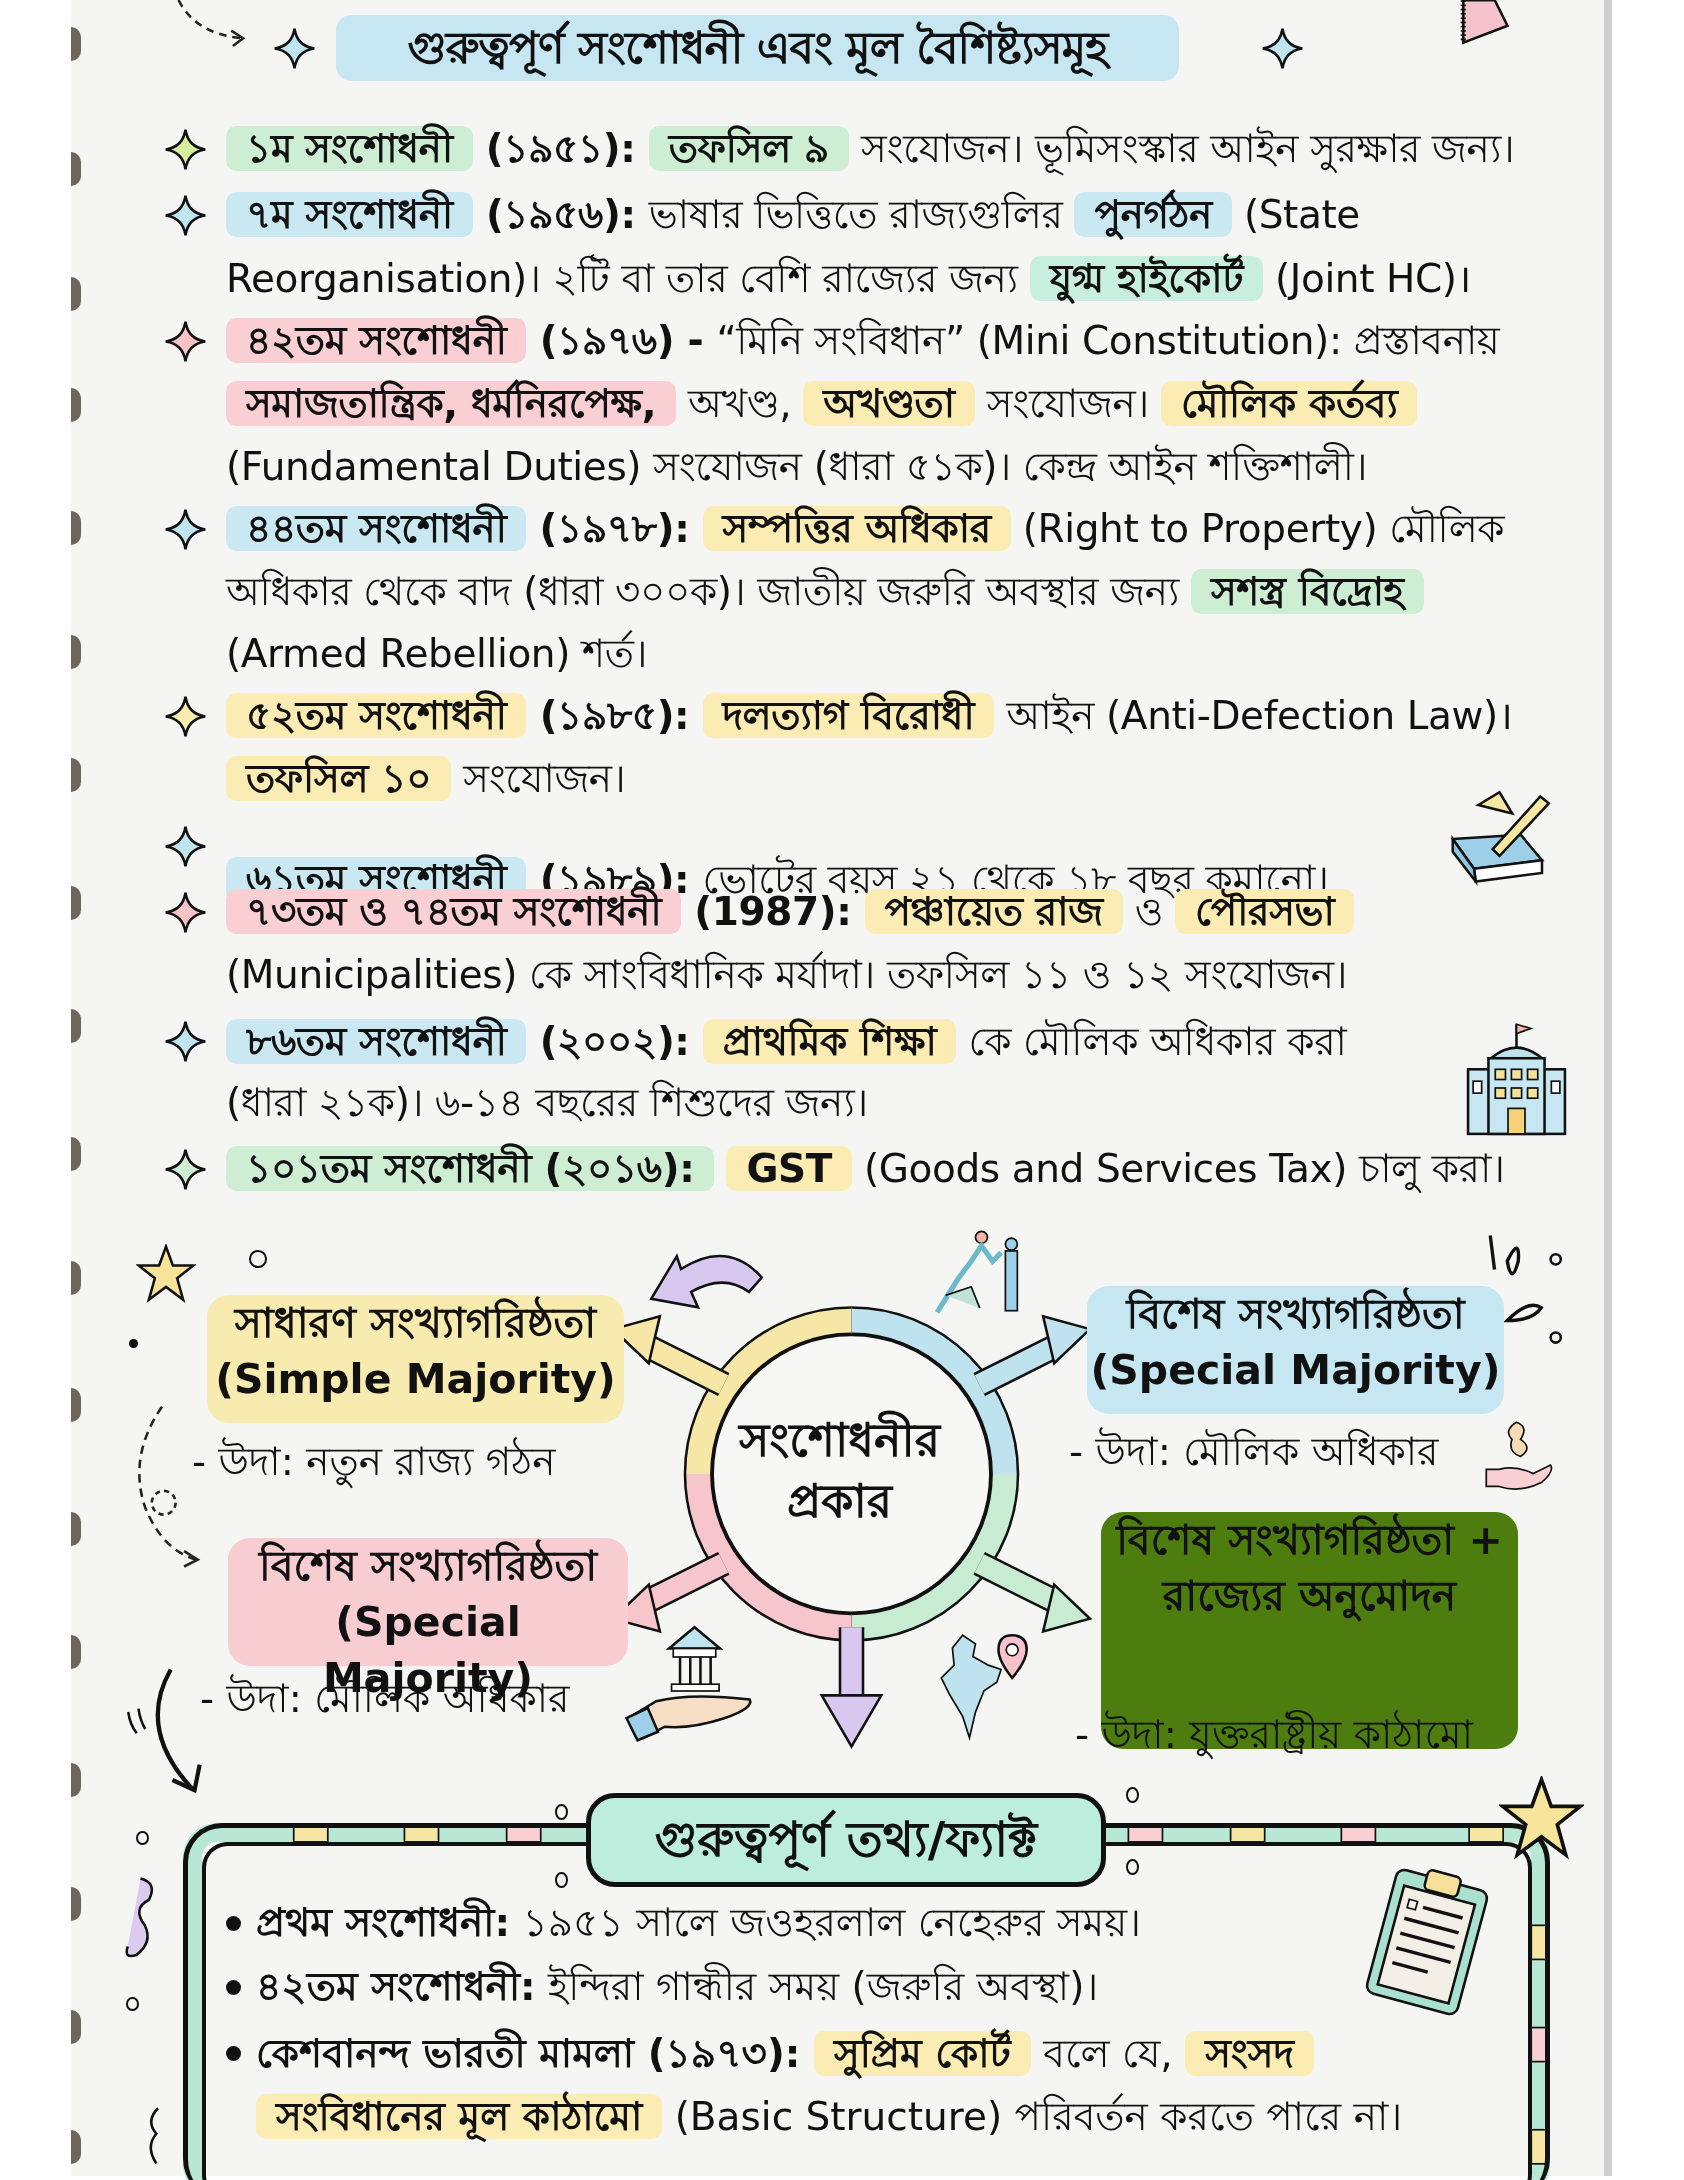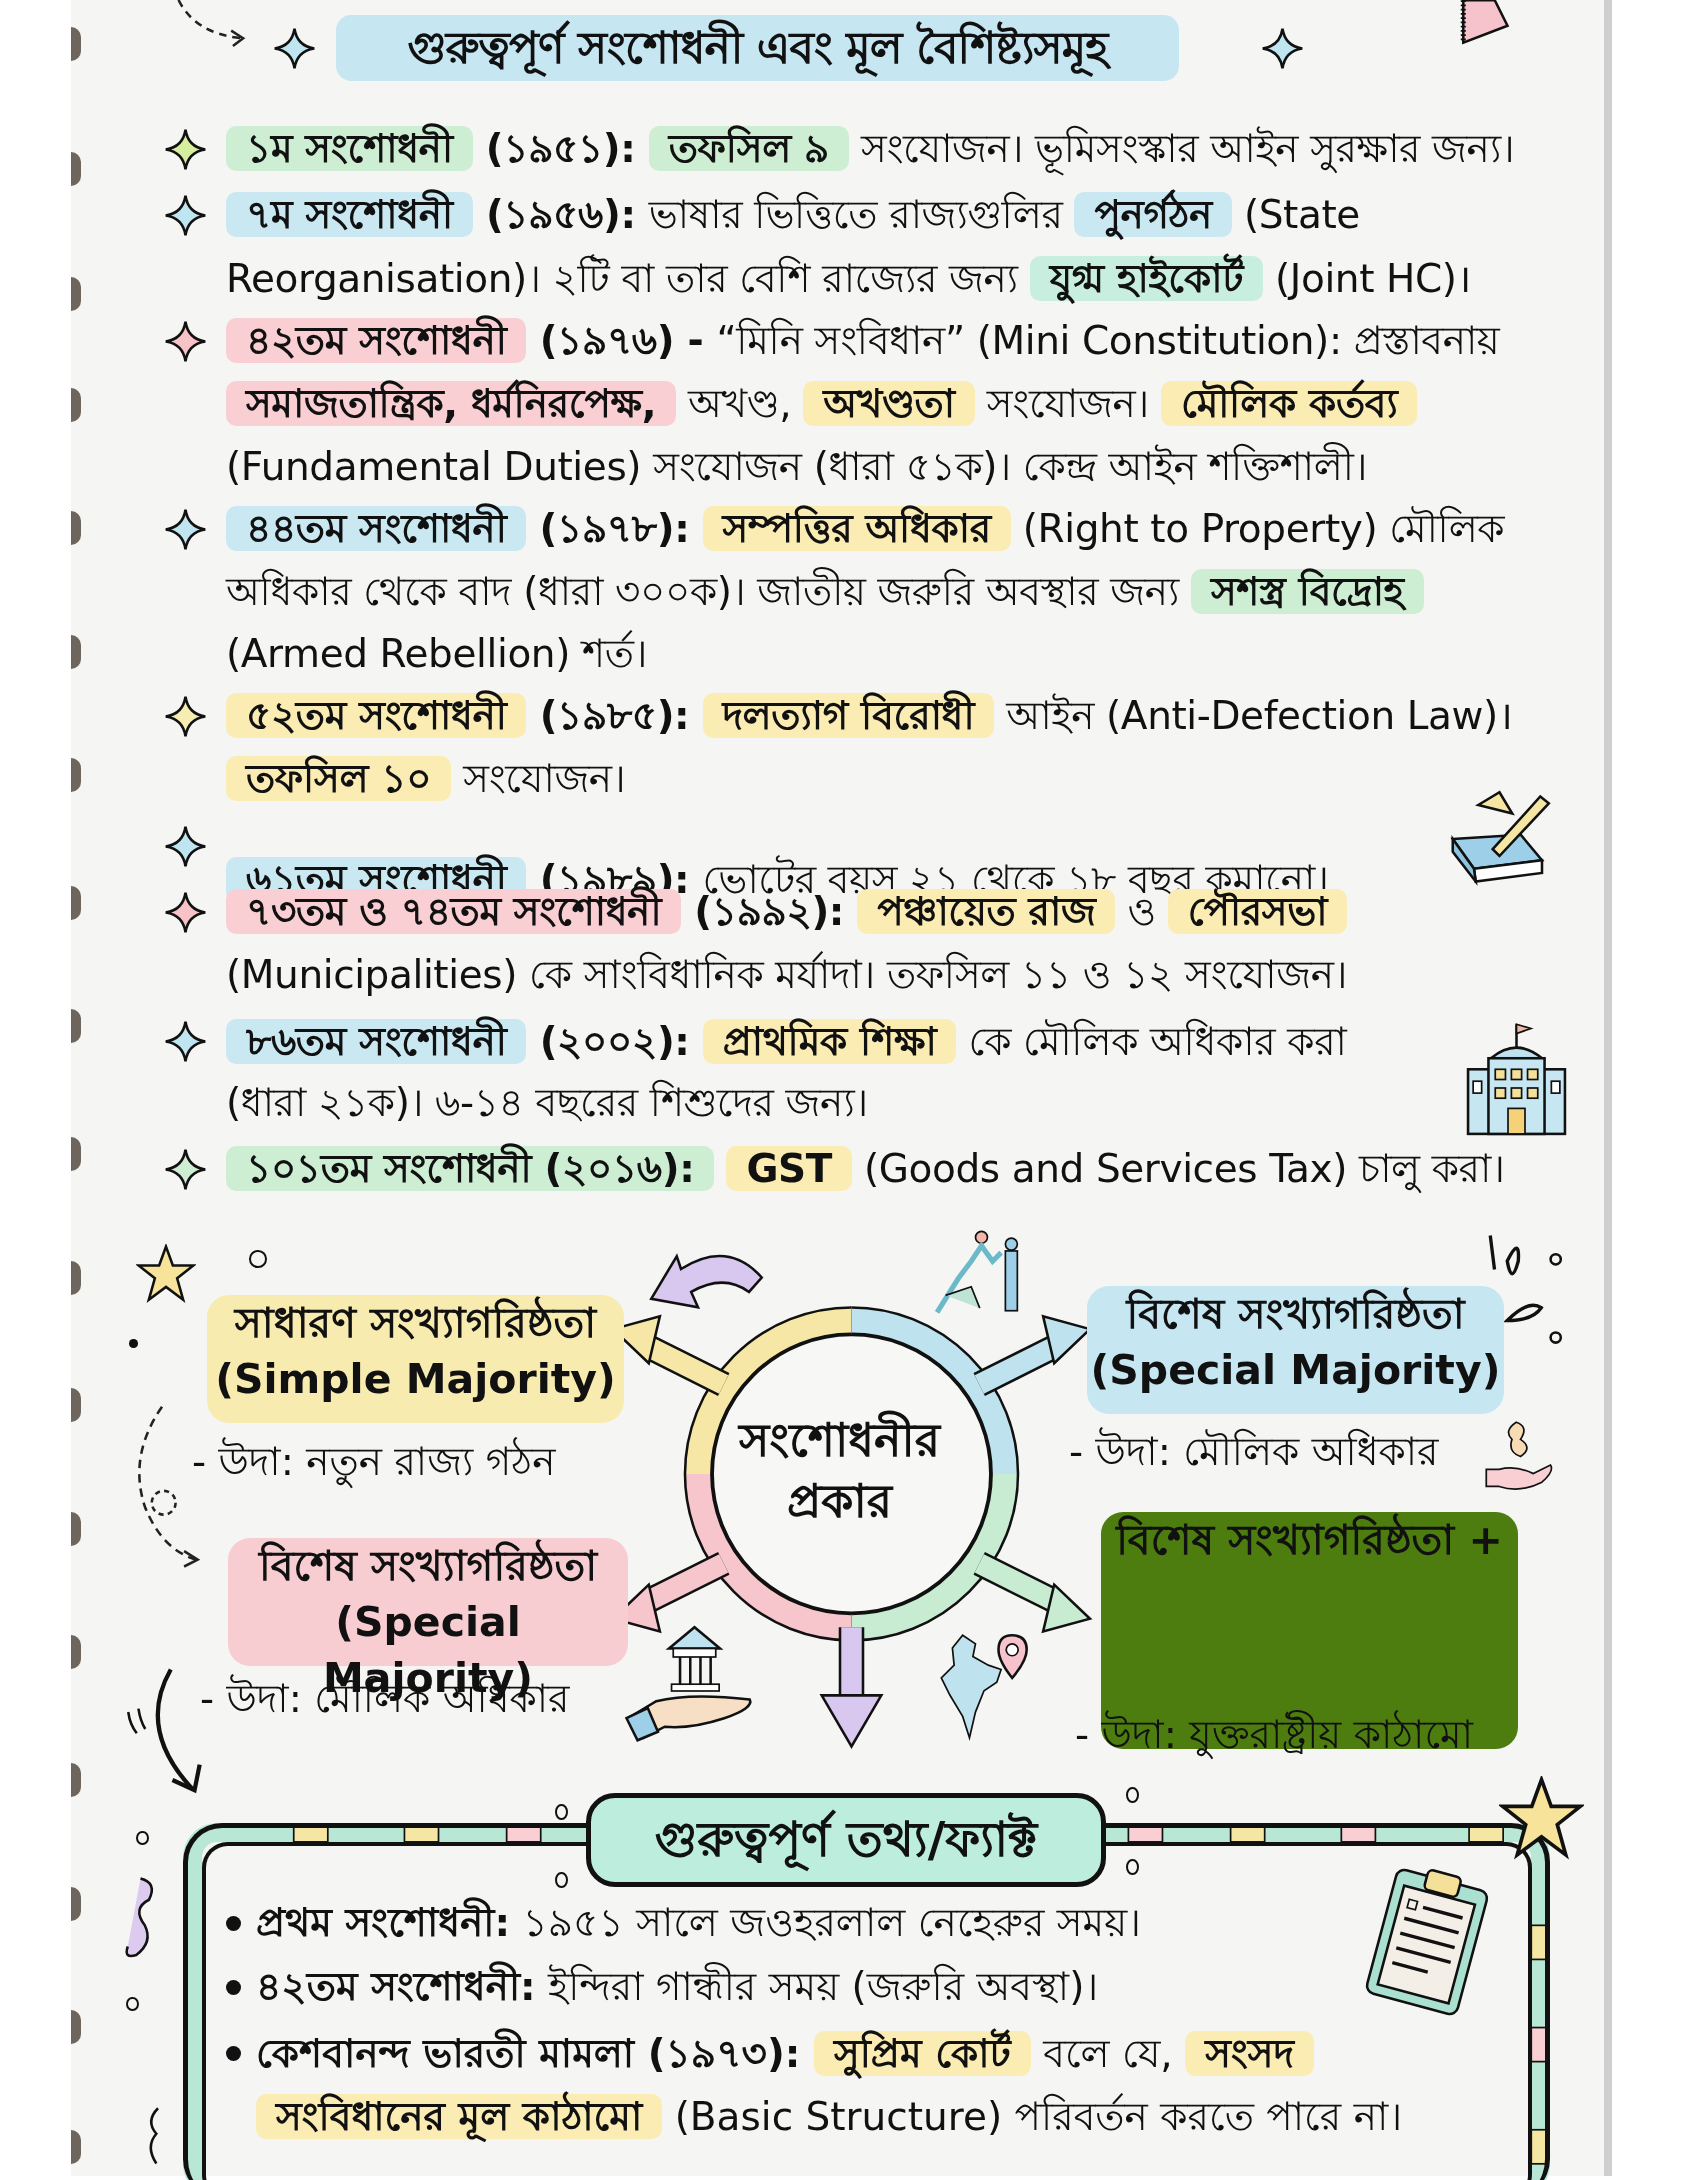--- a/index.html
+++ b/index.html
@@ -100,21 +100,21 @@
     </svg>
     <div class="line" style="top: 688px;"><span class="hl hl-yellow">৫২তম সংশোধনী</span><span style="font-weight: bold;"> (১৯৮৫): </span><span class="hl hl-yellow">দলত্যাগ বিরোধী</span><span> আইন (Anti-Defection Law)।</span></div>
     <div class="line" style="top: 751px;"><span class="hl hl-yellow">তফসিল ১০</span><span> সংযোজন।</span></div>
     <svg class="sparkle" viewBox="0 0 50 50" style="left: 164px; top: 825px;">
       <path d="M25 2 Q28 22 48 25 Q28 28 25 48 Q22 28 2 25 Q22 22 25 2Z" fill="#bfe5f0" stroke="#111" stroke-width="3"></path>
     </svg>
     <div class="line" style="top: 852px;"><span class="hl hl-blue">৬১তম সংশোধনী</span><span style="font-weight: bold;"> (১৯৮৯): </span><span>ভোটের বয়স ২১ থেকে ১৮ বছর কমানো।</span></div>
     <svg class="sparkle" viewBox="0 0 50 50" style="left: 164px; top: 891px;">
       <path d="M25 2 Q28 22 48 25 Q28 28 25 48 Q22 28 2 25 Q22 22 25 2Z" fill="#f7c3c6" stroke="#111" stroke-width="3"></path>
     </svg>
-    <div class="line" style="top: 884px;"><span class="hl hl-pink">৭৩তম ও ৭৪তম সংশোধনী</span><span style="font-weight: bold;"> (১৯৯২): </span><span class="hl hl-yellow">পঞ্চায়েত রাজ</span><span> ও </span><span class="hl hl-yellow">পৌরসভা</span></div>
+    <div class="line" style="top: 884px;"><span class="hl hl-pink">৭৩তম ও ৭৪তম সংশোধনী</span><span style="font-weight: bold;"> (1987): </span><span class="hl hl-yellow">পঞ্চায়েত রাজ</span><span> ও </span><span class="hl hl-yellow">পৌরসভা</span></div>
     <div class="line" style="top: 947px;"><span>(Municipalities) কে সাংবিধানিক মর্যাদা। তফসিল ১১ ও ১২ সংযোজন।</span></div>
     <svg class="sparkle" viewBox="0 0 50 50" style="left: 164px; top: 1020px;">
       <path d="M25 2 Q28 22 48 25 Q28 28 25 48 Q22 28 2 25 Q22 22 25 2Z" fill="#bfe5f0" stroke="#111" stroke-width="3"></path>
     </svg>
     <div class="line" style="top: 1014px;"><span class="hl hl-blue">৮৬তম সংশোধনী</span><span style="font-weight: bold;"> (২০০২): </span><span class="hl hl-yellow">প্রাথমিক শিক্ষা</span><span> কে মৌলিক অধিকার করা</span></div>
     <div class="line" style="top: 1075px;"><span>(ধারা ২১ক)।  ৬-১৪ বছরের শিশুদের জন্য।</span></div>
     <svg class="sparkle" viewBox="0 0 50 50" style="left: 164px; top: 1148px;">
       <path d="M25 2 Q28 22 48 25 Q28 28 25 48 Q22 28 2 25 Q22 22 25 2Z" fill="#cdeed3" stroke="#111" stroke-width="3"></path>
     </svg>
     <div class="line" style="top: 1141px;"><span class="hl hl-green">১০১তম সংশোধনী (২০১৬):</span><span> </span><span class="hl hl-yellow">GST</span><span> (Goods and Services Tax) চালু করা।</span></div>
@@ -243,20 +243,21 @@
 <div class="dex" style="left:1069px;top:1421px;">- উদা: মৌলিক অধিকার</div>
 
 <div class="dbox" style="left:213px;top:1538px;width:400px;height:128px;background:#f7cdd2;">
   <div>বিশেষ সংখ্যাগরিষ্ঠতা</div>
   <div>(Special Majority)</div>
 </div>
 <div class="dex" style="left:200px;top:1668px;">- উদা: মৌলিক অধিকার</div>
 
 <div class="dbox" style="left:1086px;top:1512px;width:417px;height:237px;background:#4d7c0f;">
   <div>বিশেষ সংখ্যাগরিষ্ঠতা +</div>
+  <div>রাজ্যের অনুমোদন</div>
 </div>
 <div class="dex" style="left:1075px;top:1704px;">- উদা: যুক্তরাষ্ট্রীয় কাঠামো</div>
 
 <div class="facts-stripe" style="left:183px;top:1823px;width:1367px;height:375px;border:19px solid #b8e7d6;box-sizing:border-box;border-bottom:none;"></div>
 <svg class="abs" style="left:183px;top:1823px" width="1367" height="358" viewBox="0 0 1605 420">
   <g stroke="#111" stroke-width="2">
     <rect x="130" y="4" width="40" height="18" fill="#f5e6a3"></rect>
     <rect x="260" y="4" width="40" height="18" fill="#f5e6a3"></rect>
     <rect x="380" y="4" width="40" height="18" fill="#f9cfd3"></rect>
     <rect x="1110" y="4" width="40" height="18" fill="#f9cfd3"></rect>

